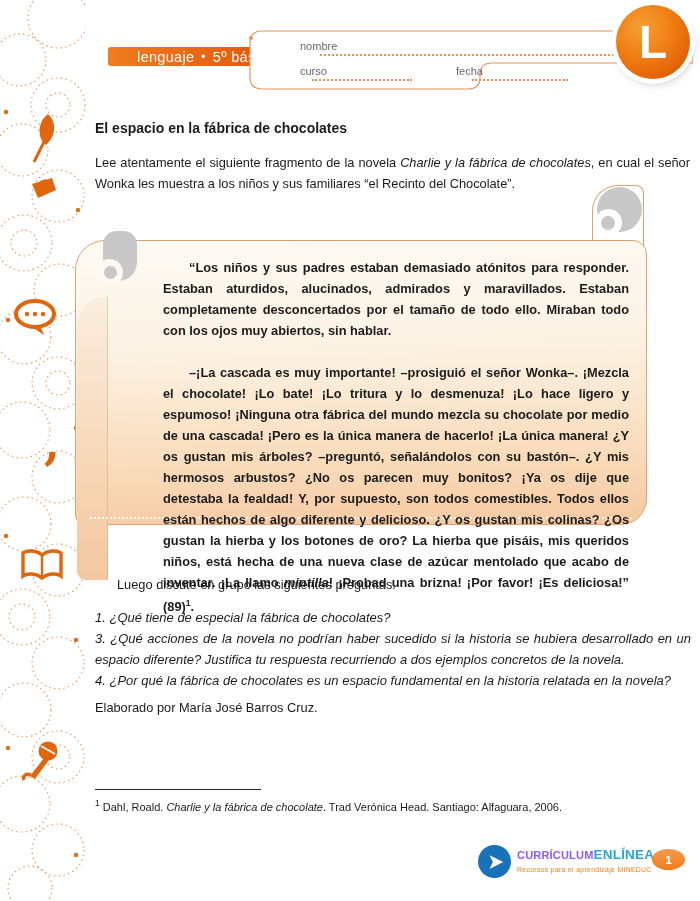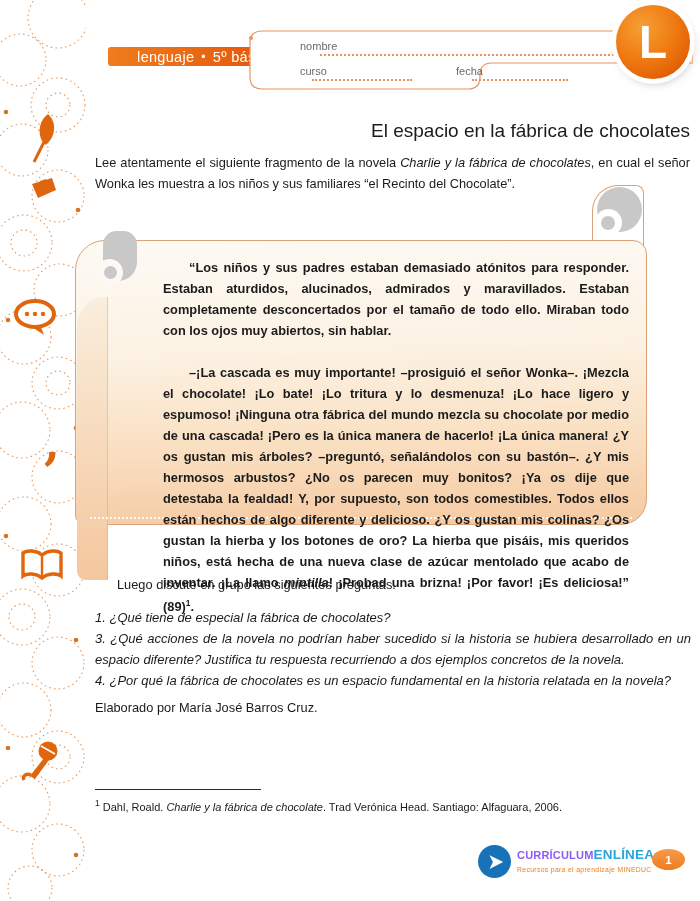--- a/index.html
+++ b/index.html
@@ -20,22 +20,22 @@
   .field-label{position:absolute;z-index:3;color:#6a6a6a;font-size:11px;padding-left:32px;}
   .field-line{position:absolute;z-index:3;height:14px;border-bottom:2px dotted #e8935e;}
   .form-dot{position:absolute;left:249px;top:36px;width:4px;height:4px;border-radius:50%;
         background:#e8935e;z-index:3;}
   .l-badge{position:absolute;left:616px;top:5px;width:74px;height:74px;border-radius:50%;z-index:5;
         background:radial-gradient(circle at 35% 30%,#f79f35,#ef7c12 45%,#dd5400 90%);
         box-shadow:0 0 0 5px #ffffff,2px 4px 10px rgba(130,130,130,.55);
         display:flex;align-items:center;justify-content:center;
         color:#fff;font-size:46px;font-weight:bold;}
   
-  .title{position:absolute;left:95px;width:595px;top:120px;text-align:right;
-        font-size:19px;font-weight:normal;}
+  .title{position:absolute;left:95px;width:595px;top:120px;text-align:left;
+        font-size:14px;font-weight:bold;}
   .intro{position:absolute;left:95px;width:595px;top:152px;font-size:12.8px;
         line-height:21px;text-align:justify;}
   .it{font-style:italic;}
   
   .scroll{position:absolute;left:75px;top:185px;width:572px;height:382px;}
   .scroll-strip-right{position:absolute;left:517px;top:0;width:52px;height:62px;
         background:#fff;border:1.2px solid #dca276;border-bottom:none;
         border-radius:26px 8px 0 0;box-sizing:border-box;}
   .curl-right{position:absolute;right:1px;top:1px;width:45px;height:45px;
         background:#c8c8c8;border-radius:50%;}

